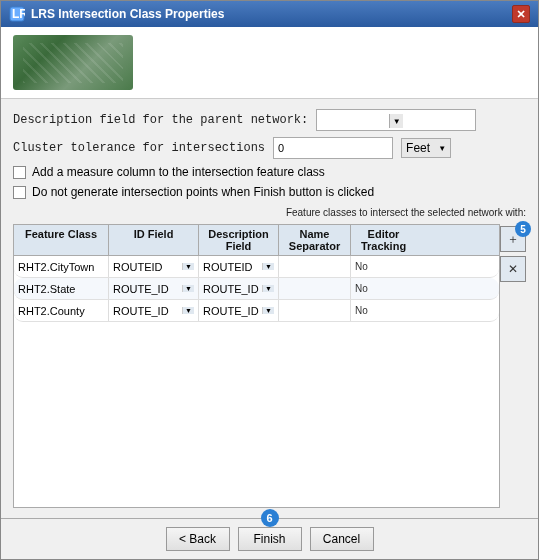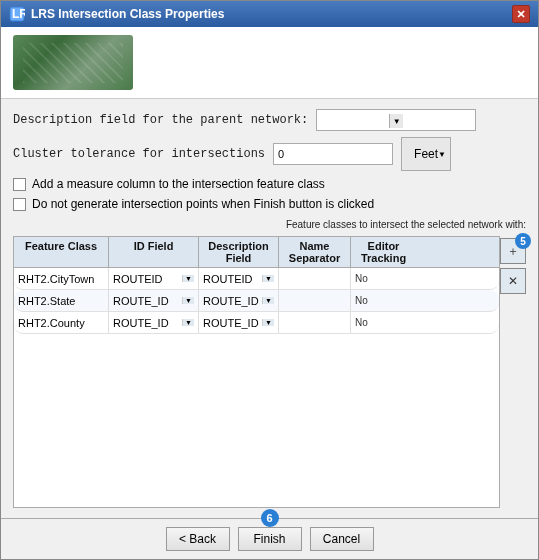--- a/index.html
+++ b/index.html
@@ -135,22 +135,22 @@
       border: 1px solid #aaa;
       background: white;
       padding: 2px 4px;
       height: 22px;
       width: 120px;
       font-size: 11px;
     }
     .units-select {
       border: 1px solid #aaa;
       background: #e8e8e8;
-      padding: 2px 12px;
-      height: 34px;
+      padding: 2px 4px;
+      height: 20px;
       width: 50px;
       display: flex;
       align-items: center;
       justify-content: space-between;
       cursor: pointer;
     }
 
     .checkbox-row {
       display: flex;
       align-items: center;

